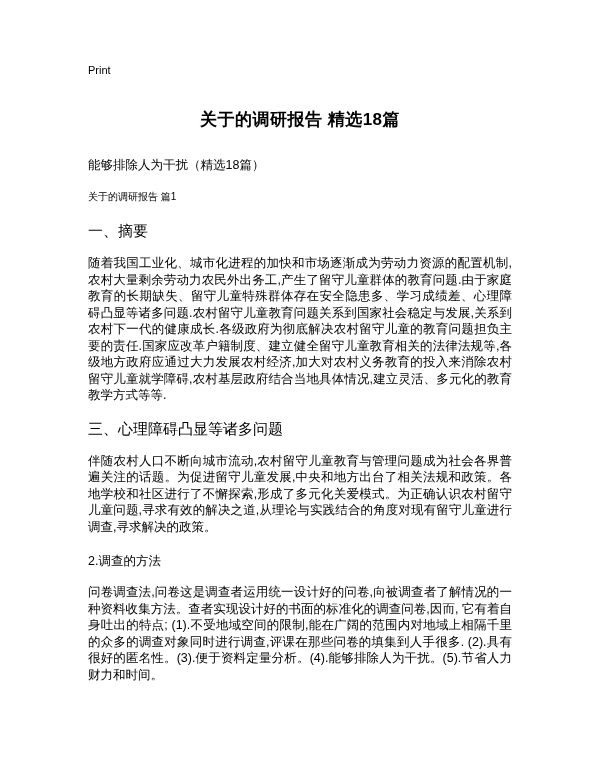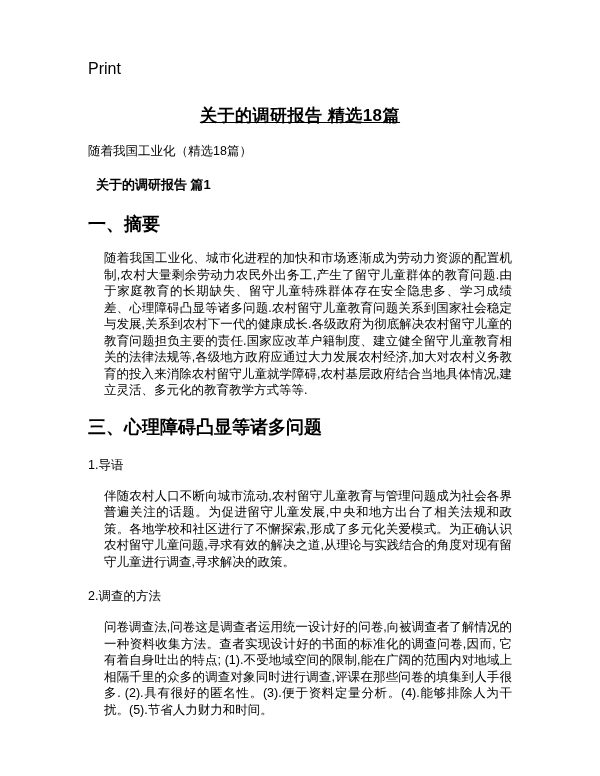--- a/index.html
+++ b/index.html
@@ -11,81 +11,79 @@
     color: #000000;
     -webkit-font-smoothing: antialiased;
   }
   .page {
     width: 600px;
     min-height: 776px;
     background: #ffffff;
     padding: 60px 88px 30px 88px;
   }
   .print-label {
-    font-size: 16px;
+    font-size: 11px;
     color: #000;
-    margin-bottom: 4px;
+    margin-bottom: 10px;
     display: inline-block;
     cursor: pointer;
   }
   .doc-title {
     font-size: 17px;
     font-weight: bold;
     text-align: center;
-    margin: 22px 0 16px 0;
+    margin: 22px 0 26px 0;
     letter-spacing: 0.5px;
-    text-decoration: underline;
   }
   .doc-subtitle {
     font-size: 12.5px;
     margin-bottom: 16px;
   }
   .article-heading {
-    font-size: 13px;
-    font-weight: bold;
-    margin: 16px 0 18px 8px;
+    font-size: 10px;
+    font-weight: normal;
+    margin: 16px 0 18px 0;
   }
   .block-heading {
-    font-size: 18px;
-    font-weight: bold;
+    font-size: 15px;
+    font-weight: normal;
     margin: 16px 0 14px 0;
   }
   .block-paragraph {
     font-size: 12.5px;
     line-height: 1.32;
     text-align: justify;
-    margin: 14px 0 16px 16px;
+    margin: 14px 0 16px 0;
   }
   .block-sub {
     font-size: 12.5px;
     margin: 18px 0 14px 0;
   }
 </style>
 </head>
 <body>
 
 <div class="page">
 
   <span class="print-label">Print</span>
 
   <h1 class="doc-title">关于的调研报告 精选18篇</h1>
 
-  <div class="doc-subtitle">随着我国工业化（精选18篇）</div>
+  <div class="doc-subtitle">能够排除人为干扰（精选18篇）</div>
 
   <div class="article-heading">关于的调研报告 篇1</div>
 
   <div class="block-heading">一、摘要</div>
 
   <div class="block-paragraph">随着我国工业化、城市化进程的加快和市场逐渐成为劳动力资源的配置机制,农村大量剩余劳动力农民外出务工,产生了留守儿童群体的教育问题.由于家庭教育的长期缺失、留守儿童特殊群体存在安全隐患多、学习成绩差、心理障碍凸显等诸多问题.农村留守儿童教育问题关系到国家社会稳定与发展,关系到农村下一代的健康成长.各级政府为彻底解决农村留守儿童的教育问题担负主要的责任.国家应改革户籍制度、建立健全留守儿童教育相关的法律法规等,各级地方政府应通过大力发展农村经济,加大对农村义务教育的投入来消除农村留守儿童就学障碍,农村基层政府结合当地具体情况,建立灵活、多元化的教育教学方式等等.</div>
 
 
 
   <div class="block-heading">三、心理障碍凸显等诸多问题</div>
 
-  <div class="block-sub">1.导语</div>
 
   <div class="block-paragraph">伴随农村人口不断向城市流动,农村留守儿童教育与管理问题成为社会各界普遍关注的话题。为促进留守儿童发展,中央和地方出台了相关法规和政策。各地学校和社区进行了不懈探索,形成了多元化关爱模式。为正确认识农村留守儿童问题,寻求有效的解决之道,从理论与实践结合的角度对现有留守儿童进行调查,寻求解决的政策。</div>
 
   <div class="block-sub">2.调查的方法</div>
 
   <div class="block-paragraph">问卷调查法,问卷这是调查者运用统一设计好的问卷,向被调查者了解情况的一种资料收集方法。查者实现设计好的书面的标准化的调查问卷,因而, 它有着自身吐出的特点; (1).不受地域空间的限制,能在广阔的范围内对地域上相隔千里的众多的调查对象同时进行调查,评课在那些问卷的填集到人手很多. (2).具有很好的匿名性。(3).便于资料定量分析。(4).能够排除人为干扰。(5).节省人力财力和时间。</div>
 
   
 
 </div>

